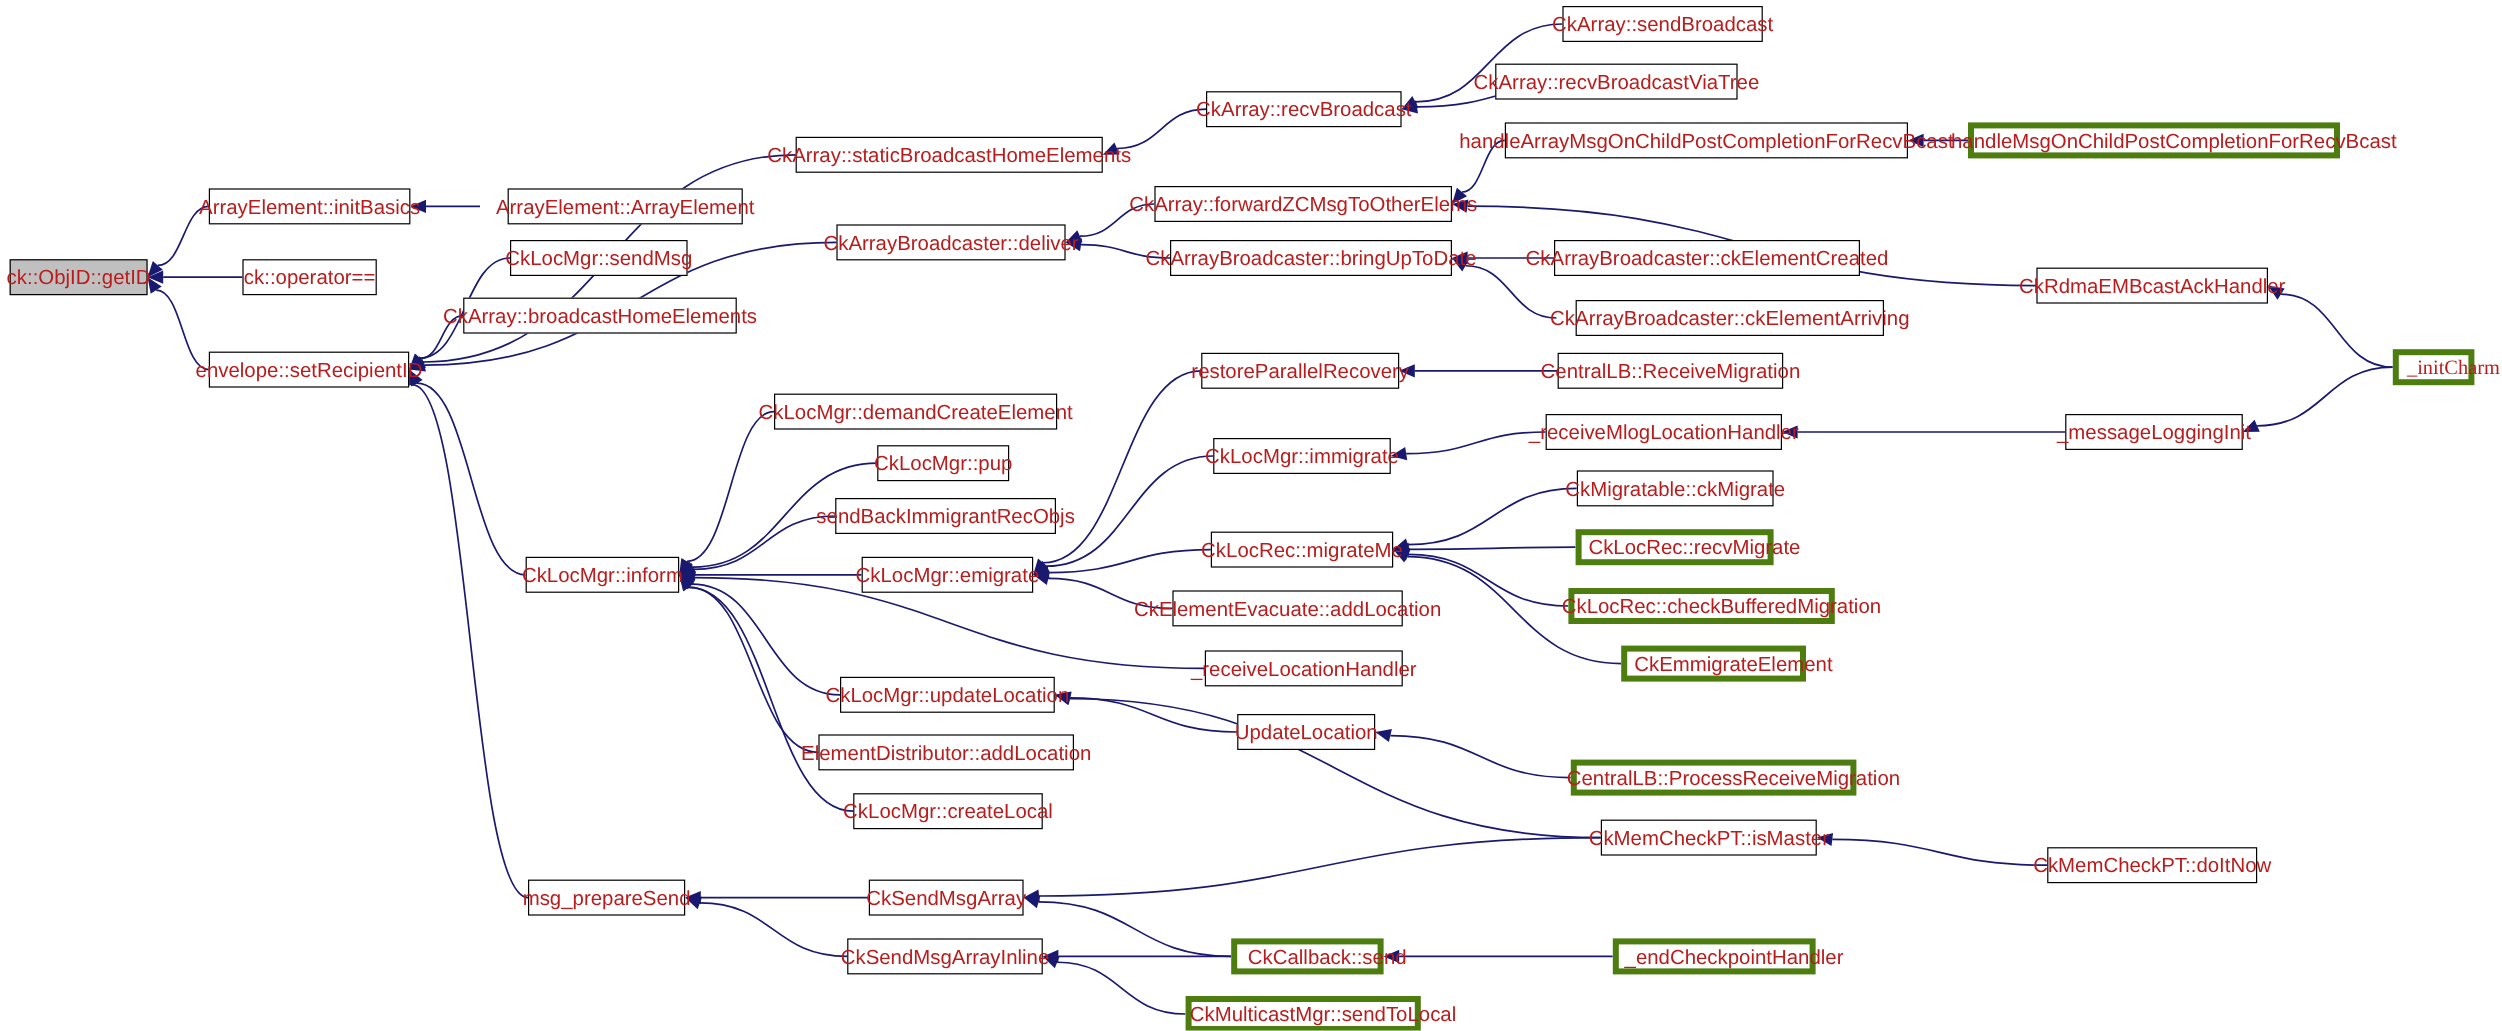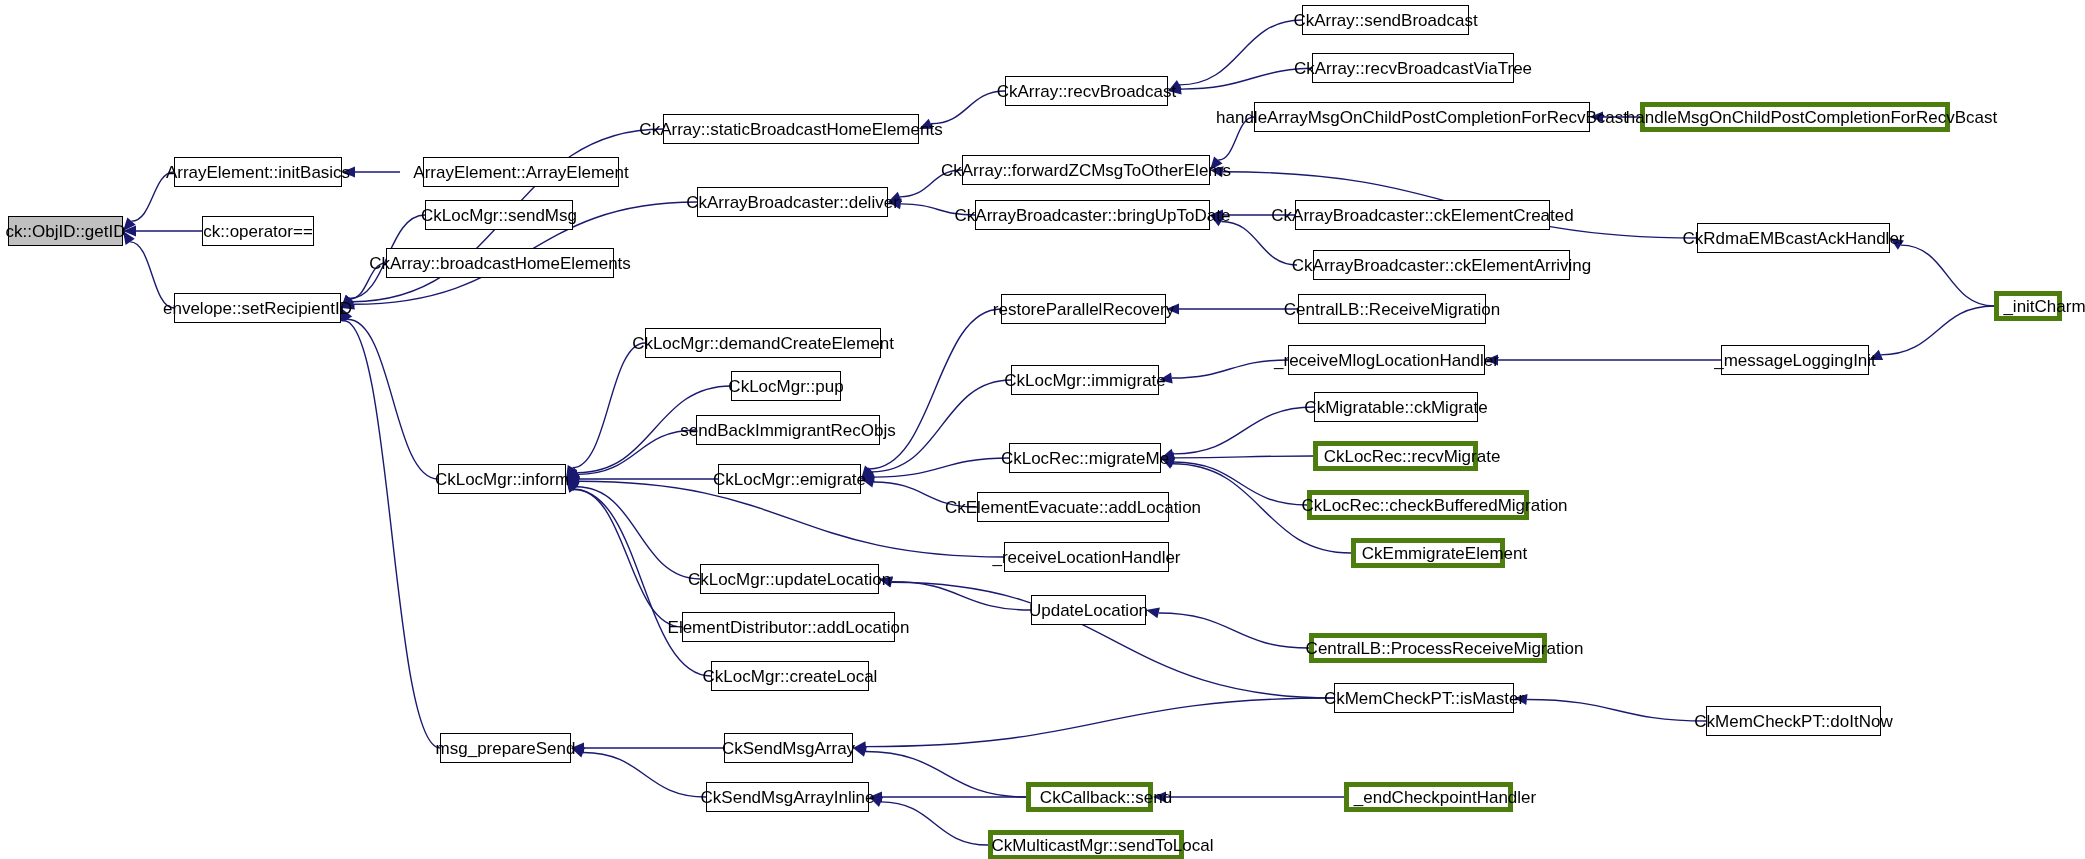--- a/index.html
+++ b/index.html
@@ -13,21 +13,21 @@
   }
   #edges{position:absolute;left:0;top:0;width:2085px;height:859px;pointer-events:none;}
   .node{
     position:absolute;
     box-sizing:border-box;
     display:flex;
     align-items:center;
     justify-content:center;
     background:#ffffff;
     border:1px solid #000000;
-    color:#000000;
+    color:#b91c1c;
     font-size:17px;
     line-height:1;
     white-space:nowrap;
     letter-spacing:0px;
     padding:0 6px;
     height:30px;
     z-index:2;
   }
   .node.red{border:5px solid #4d7c0f;padding-left:39px;}
   .node.current{background:#c0c0c0;border:1px solid #000000;}
@@ -149,27 +149,27 @@
       <div class="node" style="left: 400px; top: 157px; width: 196px; margin-left: 23px;">ArrayElement::ArrayElement</div>
       <div class="node" style="left: 425px; top: 200px; width: 148px;">CkLocMgr::sendMsg</div>
       <div class="node" style="left: 386px; top: 248px; width: 228px;">CkArray::broadcastHomeElements</div>
       <div class="node" style="left: 174px; top: 293px; width: 167px;">envelope::setRecipientID</div>
       <div class="node" style="left: 663px; top: 114px; width: 256px;">CkArray::staticBroadcastHomeElements</div>
       <div class="node" style="left: 697px; top: 187px; width: 191px;">CkArrayBroadcaster::deliver</div>
       <div class="node" style="left: 1005px; top: 76px; width: 163px;">CkArray::recvBroadcast</div>
       <div class="node" style="left: 962px; top: 155px; width: 248px;">CkArray::forwardZCMsgToOtherElems</div>
       <div class="node" style="left: 975px; top: 200px; width: 235px;">CkArrayBroadcaster::bringUpToDate</div>
       <div class="node" style="left: 1302px; top: 5px; width: 167px;">CkArray::sendBroadcast</div>
-      <div class="node" style="left: 1312px; top: 53px; width: 202px;">CkArray::recvBroadcastViaTree</div>
+      <div class="node" style="left: 1246px; top: 53px; width: 202px;">CkArray::recvBroadcastViaTree</div>
       <div class="node" style="left: 1254px; top: 102px; width: 336px;">handleArrayMsgOnChildPostCompletionForRecvBcast</div>
       <div class="node red" style="left: 1640px; top: 102px; width: 310px;">handleMsgOnChildPostCompletionForRecvBcast</div>
       <div class="node" style="left: 1295px; top: 200px; width: 255px;">CkArrayBroadcaster::ckElementCreated</div>
       <div class="node" style="left: 1297px; top: 250px; width: 257px; margin-left: 16px;">CkArrayBroadcaster::ckElementArriving</div>
       <div class="node" style="left: 1697px; top: 223px; width: 193px;">CkRdmaEMBcastAckHandler</div>
-      <div class="node red" style="left: 1994px; top: 291px; width: 68px;">_initCharm</div>
+      <div class="node red" style="left: 1994px; top: 291px; width: 68px; font-family: Liberation Serif, serif;">_initCharm</div>
       <div class="node" style="left: 1721px; top: 345px; width: 148px;">_messageLoggingInit</div>
       <div class="node" style="left: 645px; top: 328px; width: 236px;">CkLocMgr::demandCreateElement</div>
       <div class="node" style="left: 731px; top: 371px; width: 110px;">CkLocMgr::pup</div>
       <div class="node" style="left: 696px; top: 415px; width: 184px;">sendBackImmigrantRecObjs</div>
       <div class="node" style="left: 438px; top: 464px; width: 128px;">CkLocMgr::inform</div>
       <div class="node" style="left: 718px; top: 464px; width: 143px;">CkLocMgr::emigrate</div>
       <div class="node" style="left: 1001px; top: 294px; width: 165px;">restoreParallelRecovery</div>
       <div class="node" style="left: 1011px; top: 365px; width: 148px;">CkLocMgr::immigrate</div>
       <div class="node" style="left: 1009px; top: 443px; width: 152px;">CkLocRec::migrateMe</div>
       <div class="node" style="left: 977px; top: 492px; width: 192px;">CkElementEvacuate::addLocation</div>

